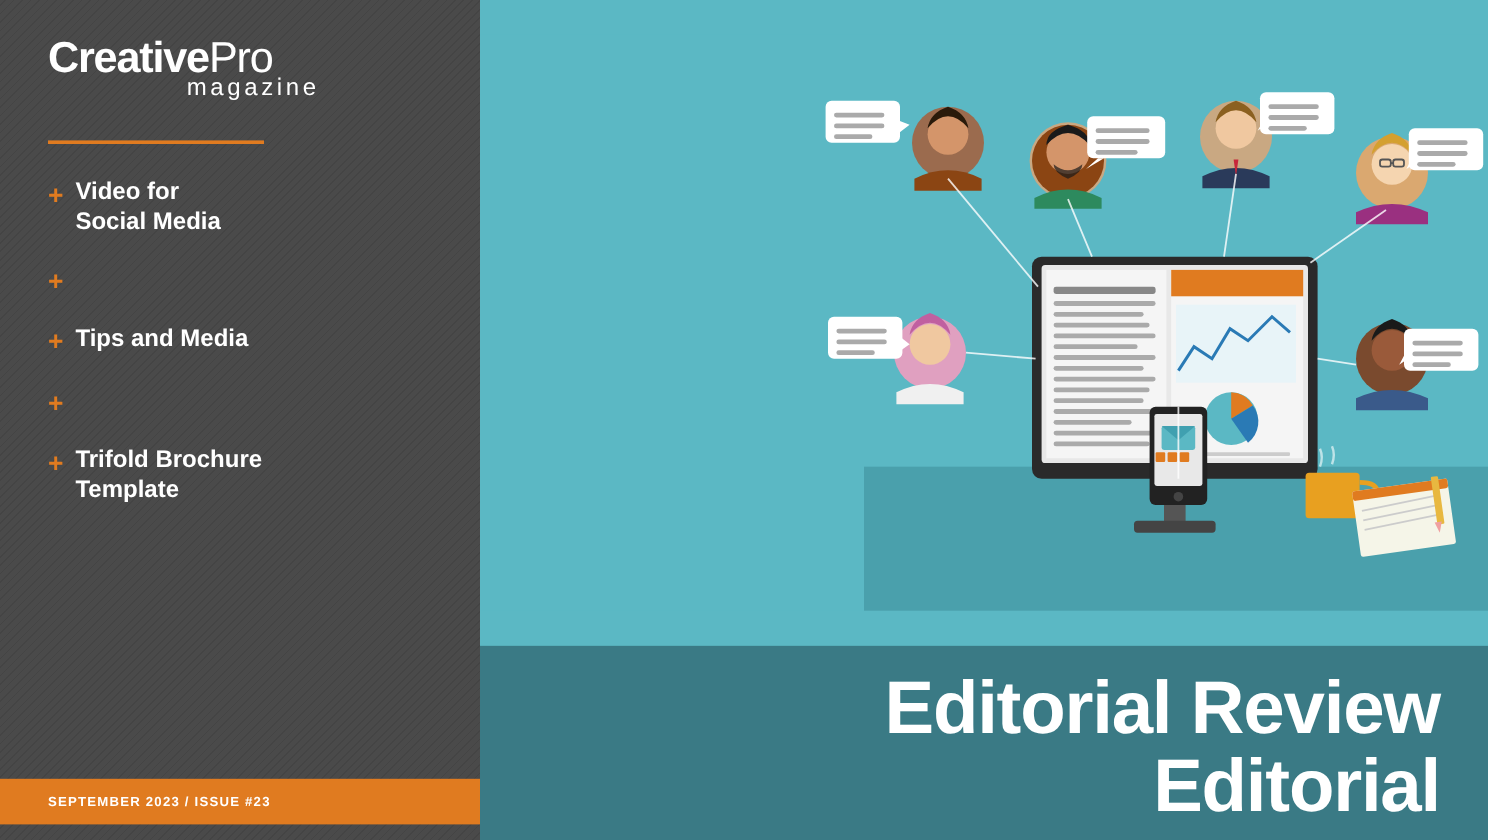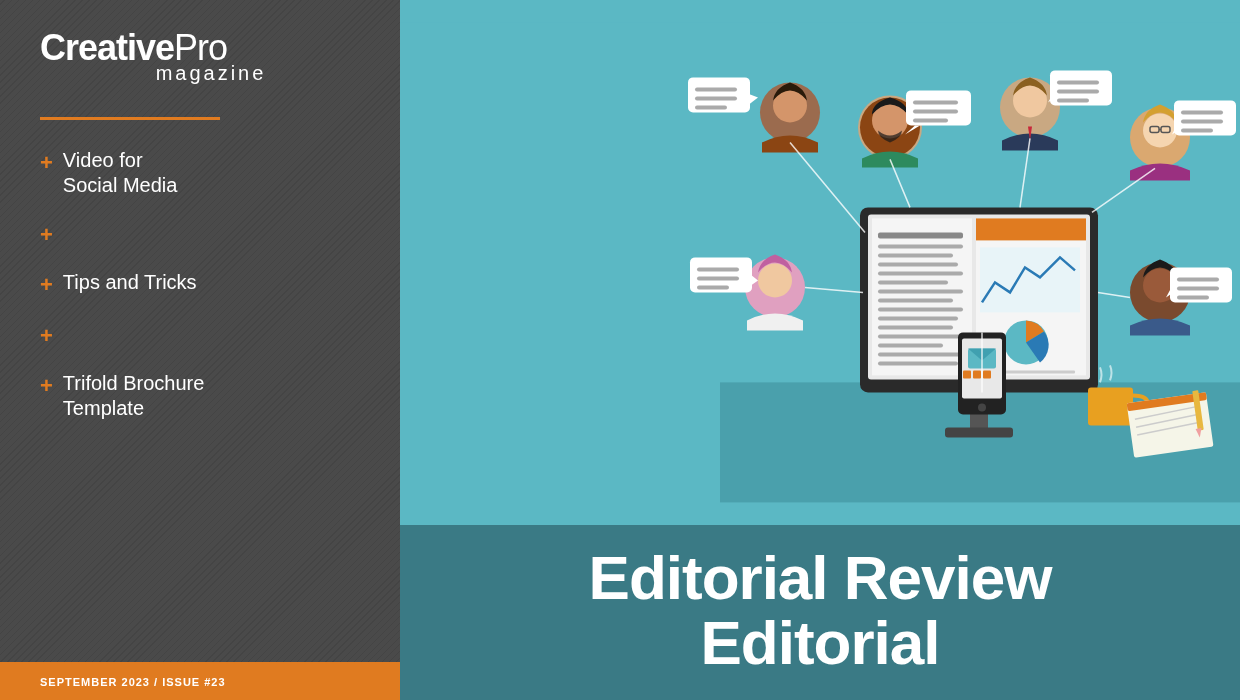--- a/index.html
+++ b/index.html
@@ -78,27 +78,27 @@
       font-size: 22px;
       font-weight: 700;
       margin-right: 10px;
       margin-top: 2px;
       line-height: 1.2;
     }
 
     .menu-text {
       color: #ffffff;
       font-size: 20px;
-      font-weight: 400;
+      font-weight: 700;
       line-height: 1.25;
     }
 
     .footer-bar {
       position: absolute;
-      bottom: 0;
+      bottom: 13px;
       left: 0;
       width: 100%;
       background-color: #e07b20;
       padding: 10px 40px;
     }
 
     .footer-text {
       color: #ffffff;
       font-size: 11px;
       font-weight: 700;
@@ -118,22 +118,22 @@
     .illustration-area {
       flex: 1;
       position: relative;
       overflow: hidden;
       background-color: #5bb8c4;
     }
 
     
     .title-bar {
       background-color: #3a7a85;
-      padding: 20px 40px 25px 40px;
-      text-align: center;
+      padding: 20px 40px 12px 40px;
+      text-align: right;
     }
 
     .title-main {
       color: #ffffff;
       font-size: 62px;
       font-weight: 900;
       line-height: 1.05;
       letter-spacing: -1px;
     }
 
@@ -157,21 +157,21 @@
   <ul class="menu-list">
     <li>
       <span class="menu-plus">+</span>
       <span class="menu-text">Video for<br>Social Media</span>
     </li>
     <li>
       <span class="menu-plus">+</span>
     </li>
     <li>
       <span class="menu-plus">+</span>
-      <span class="menu-text">Tips and Tricks</span>
+      <span class="menu-text">Tips and Media</span>
     </li>
     <li>
       <span class="menu-plus">+</span>
     </li>
     <li>
       <span class="menu-plus">+</span>
       <span class="menu-text">Trifold Brochure<br>Template</span>
     </li>
   </ul>
 

